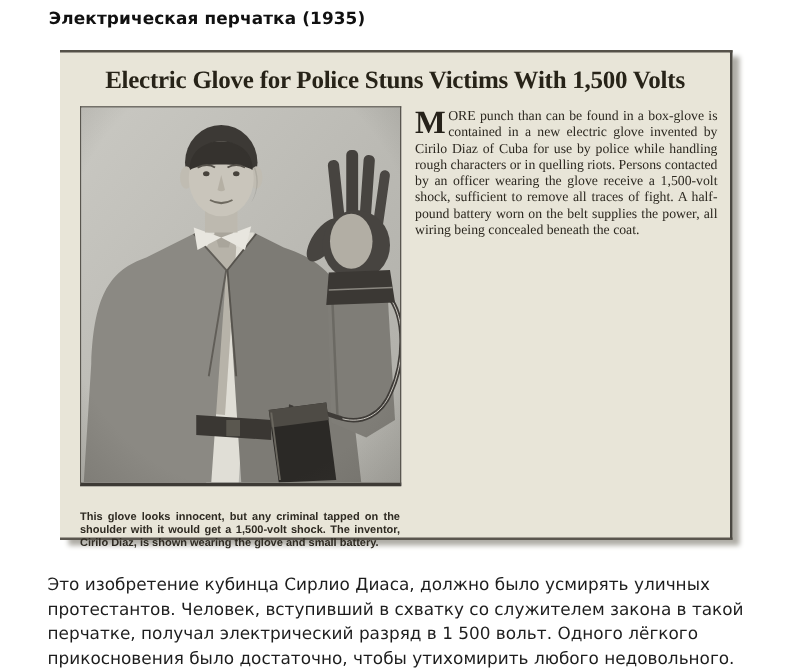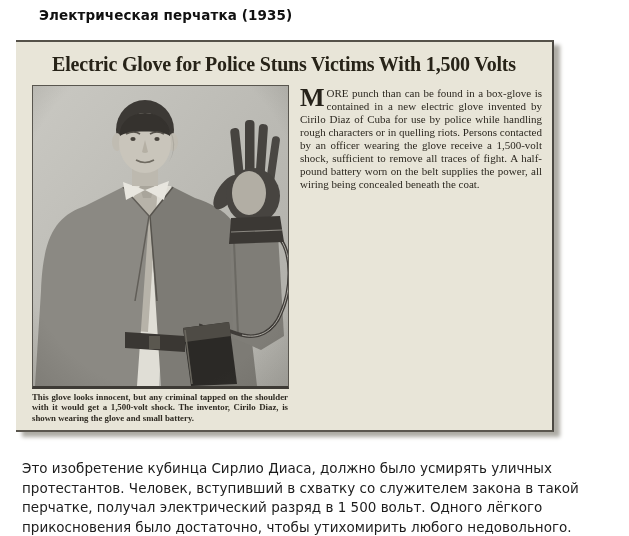--- a/index.html
+++ b/index.html
@@ -23,21 +23,21 @@
     left: 39px;
     top: 7px;
     font-size: 13.5px;
     font-weight: bold;
     color: #111111;
     letter-spacing: 0.1px;
   }
   
   .clipping {
     position: absolute;
-    left: 16px;
+    left: 48px;
     top: 40px;
     width: 538px;
     height: 392px;
     background: #e8e5d8;
     border-top: 2px solid #555149;
     border-right: 2px solid #4b4842;
     border-bottom: 2px solid #5a564e;
     box-sizing: border-box;
     box-shadow: 6px 5px 4px #aeaca5;
   }
@@ -61,22 +61,22 @@
   .photo-frame {
     width: 255px;
     height: 300px;
     border: 1.5px solid #59564f;
     border-bottom: 3px solid #3d3a35;
     box-sizing: content-box;
     background: #bcbbb5;
   }
   .photo-frame svg { display: block; }
   .photo-caption {
-    margin-top: 3px;
-    font-family: Liberation Serif, serif;
+    margin-top: 19px;
+    font-family: Liberation Sans, sans-serif;
     font-weight: bold;
     font-size: 8.8px;
     line-height: 10.3px;
     text-align: justify;
     color: #2e2a22;
     width: 256px;
   }
   .article-col {
     flex: 1;
     padding-top: 2px;
@@ -92,21 +92,21 @@
     float: left;
     font-size: 26px;
     line-height: 22px;
     font-weight: bold;
     padding-right: 2px;
     color: #26221a;
   }
   
   .bottom-text {
     position: absolute;
-    left: 22px;
+    left: 38px;
     top: 459px;
     width: 590px;
     font-size: 13.5px;
     line-height: 19.5px;
     color: #1d1d1d;
   }
 </style>
 </head>
 <body>
 

